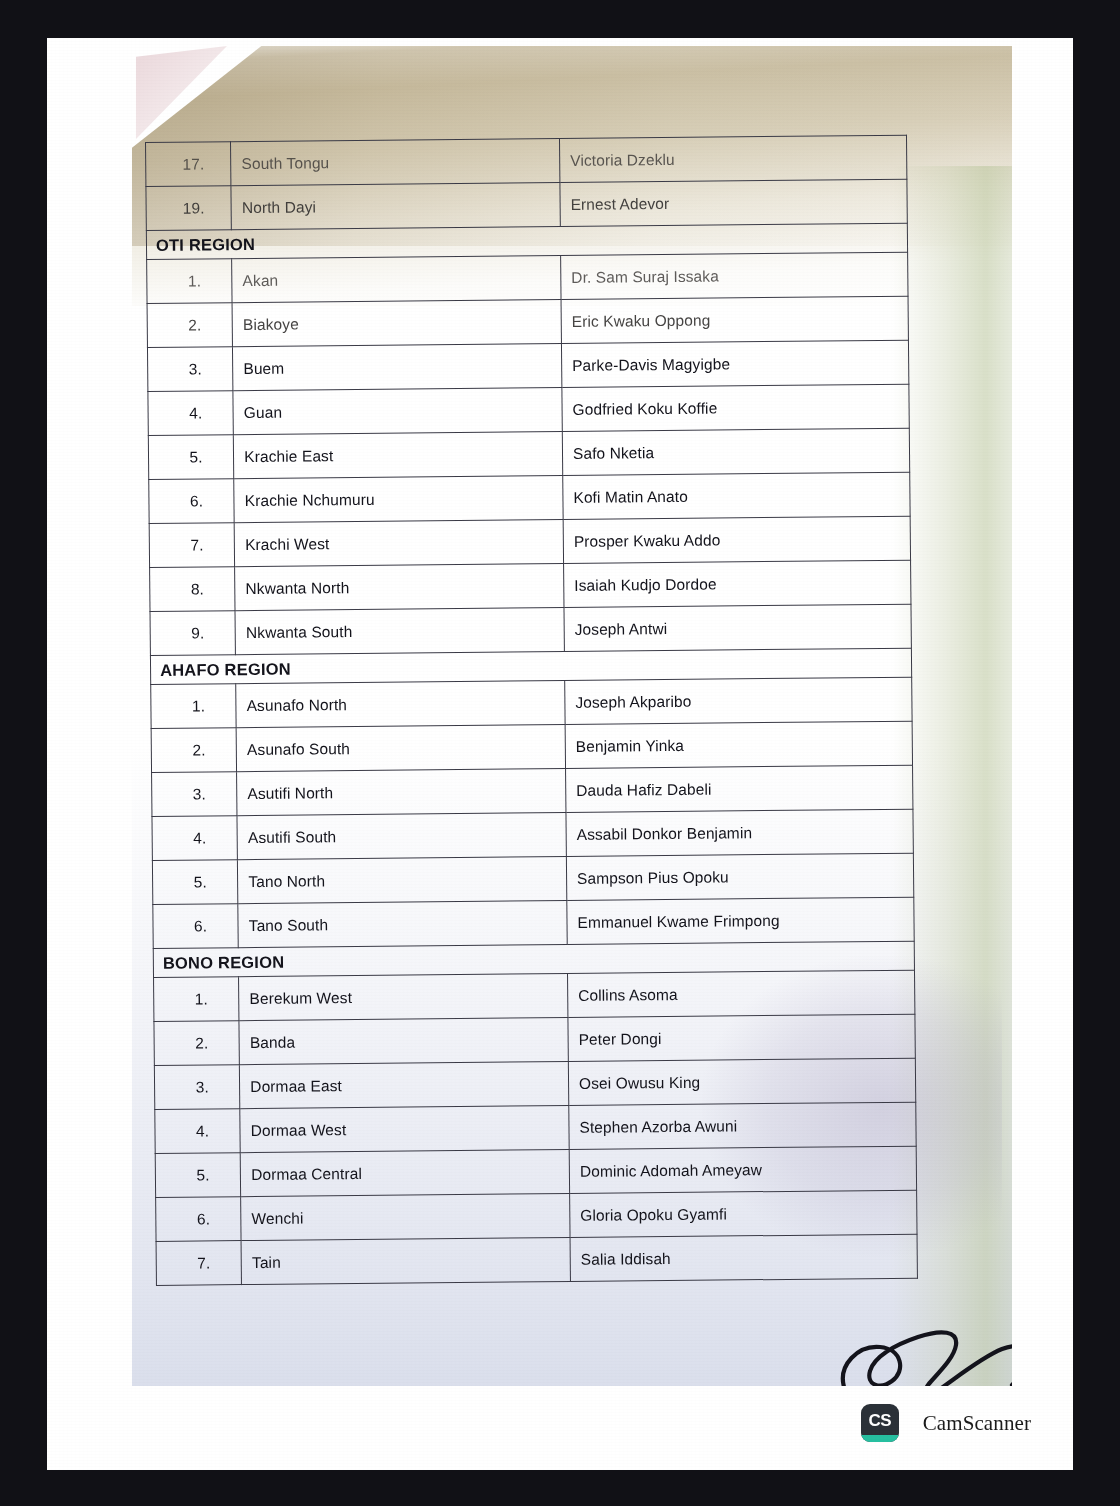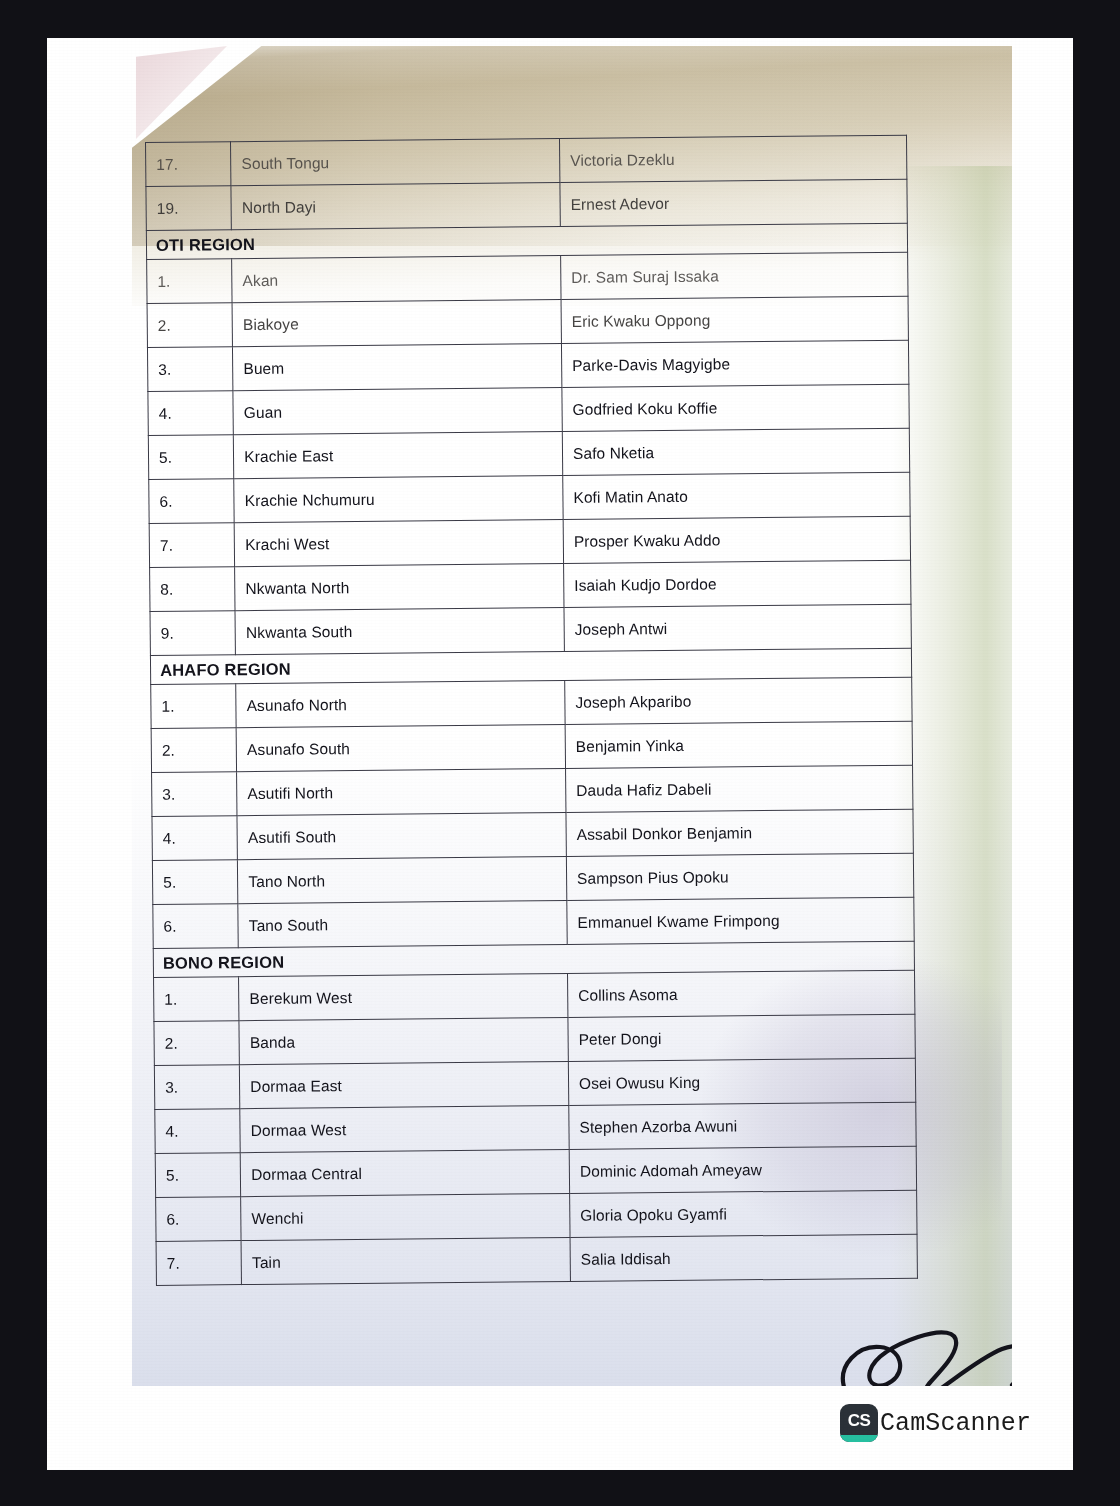--- a/index.html
+++ b/index.html
@@ -156,20 +156,21 @@
     font-size: 15.5px;
     color: #14141c;
     height: 44px;
     padding: 0 0 0 10px;
     vertical-align: middle;
     letter-spacing: .1px;
   }
 
   td.num {
     width: 84px;
+    text-align: center;
     padding: 0;
     font-size: 15px;
     border-radius: 15px;
   }
   td.place { width: 324px; }
   td.person { width: 342px; }
 
   
   tr.region td {
     height: 29px;
@@ -198,21 +199,21 @@
     pointer-events: none;
   }
 
   
   #camscanner {
     position: absolute;
     right: 42px;
     bottom: 28px;
     display: flex;
     align-items: center;
-    gap: 2px;
+    gap: 24px;
     z-index: 9;
   }
   #cs-badge {
     width: 38px;
     height: 38px;
     border-radius: 9px;
     background: #2b3138;
     position: relative;
     overflow: hidden;
     display: flex;
@@ -230,22 +231,22 @@
     z-index: 2;
   }
   #cs-badge .cs-strip {
     position: absolute;
     left: 0; bottom: 0;
     width: 100%;
     height: 7px;
     background: #27bfa0;
   }
   #cs-word {
-    font-family: Liberation Mono, monospace;
-    font-size: 25px;
+    font-family: Liberation Serif, serif;
+    font-size: 21px;
     color: #1b1b1b;
     letter-spacing: .1px;
   }
 
   
   #grain {
     position: absolute;
     inset: 0;
     opacity: .05;
     background-image:

